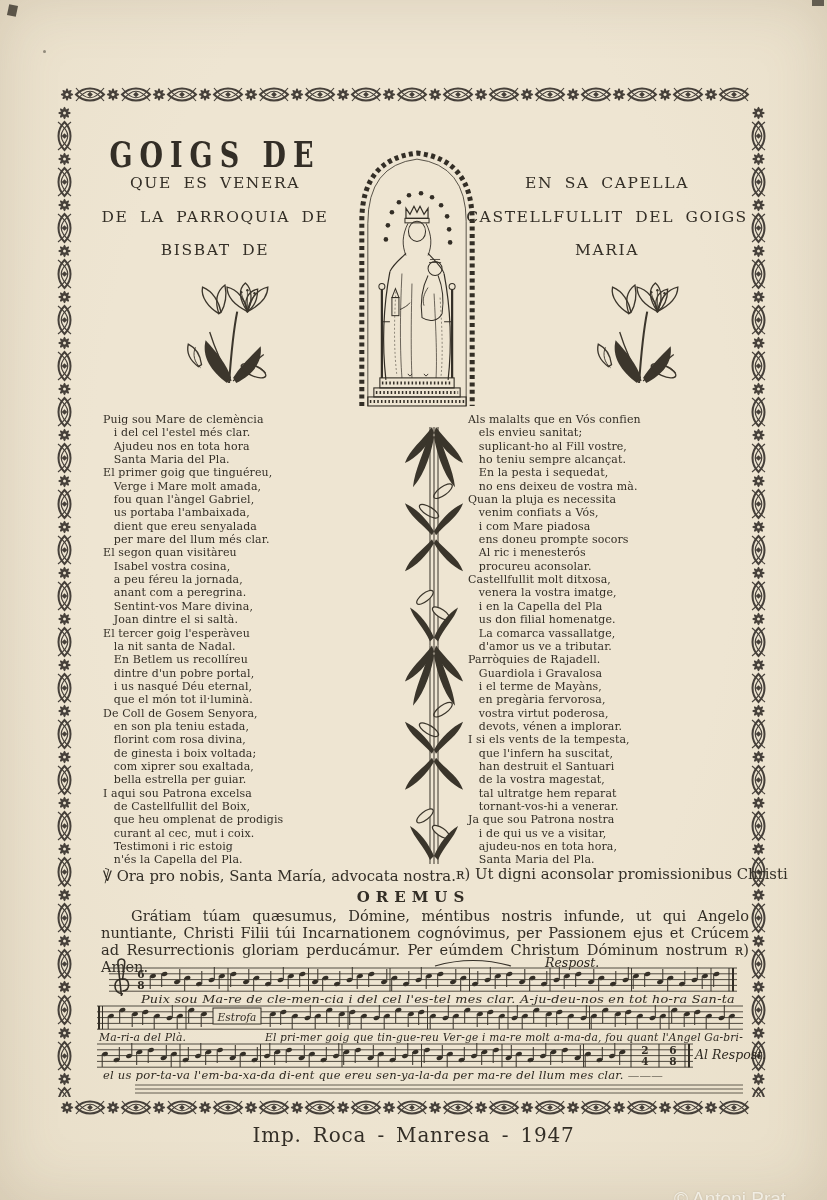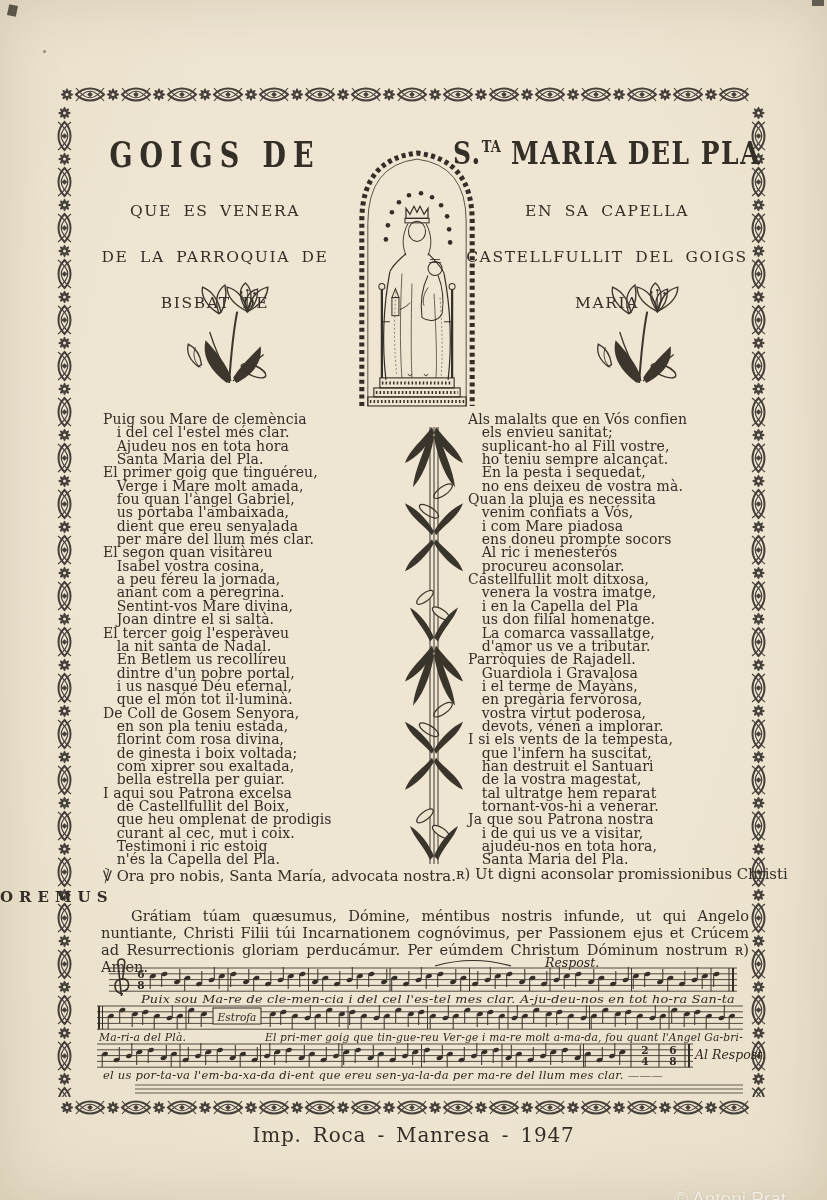--- a/index.html
+++ b/index.html
@@ -15,36 +15,36 @@
   #title-left{left:63px;width:304px;}
   #title-right{left:452px;width:310px;}
   .title-inner{display:inline-block;transform:scaleY(1.30);transform-origin:top;
     font-weight:bold;font-size:27px;letter-spacing:7px;white-space:nowrap;}
   #title-right .title-inner{font-size:25px;letter-spacing:1.5px;}
   .sup-ta{font-size:13px;vertical-align:9px;letter-spacing:0;}
   .subs{position:absolute;top:174px;text-align:center;font-size:15.5px;
     letter-spacing:1.6px;word-spacing:5px;}
   #subs-left{left:63px;width:304px;}
   #subs-right{left:452px;width:310px;}
-  .subs div{margin-bottom:15.5px;white-space:nowrap;margin-top:28px;}
+  .subs div{margin-bottom:15.5px;white-space:nowrap;}
   
   #madonna{position:absolute;left:341px;top:121px;}
   .lily{position:absolute;}
   #lily-left{left:176px;top:281px;}
   #lily-right{left:586px;top:281px;}
   #flor-center{position:absolute;left:401px;top:427px;}
   
-  .verse-col{position:absolute;top:413px;width:280px;font-size:14px;
+  .verse-col{position:absolute;top:413px;width:280px;font-size:11px;
     line-height:13.35px;white-space:pre;letter-spacing:.1px;}
   #verse-left{left:103px;}
   #verse-right{left:468px;}
   
   .versicle{position:absolute;left:103px;top:865px;width:640px;display:flex;
     font-size:14.8px;white-space:nowrap;}
-  .oremus{position:absolute;left:0;top:888px;width:100%;text-align:left;
+  .oremus{position:absolute;left:0;top:888px;width:100%;text-align:center;
     font-weight:bold;font-size:15px;letter-spacing:6px;}
   .prayer{position:absolute;left:101px;top:908px;width:648px;font-size:14.6px;
     line-height:16.9px;text-align:justify;text-indent:30px;}
   
   #music-svg{position:absolute;left:95px;top:958px;overflow:visible;}
   #music-svg text{font-family:"DejaVu Serif",serif;}
   .lyr{font-style:italic;font-size:10.8px;fill:#2f2a22;letter-spacing:.2px;}
   .mlabel{font-style:italic;font-size:12.5px;fill:#2f2a22;}
   .ts{font-weight:bold;font-size:10.5px;fill:#332e26;text-anchor:middle;}
   
@@ -150,23 +150,20 @@
   </svg>
   <svg class="band" style="left:748px;top:105px" width="21" height="992">
     <g transform="translate(21,0) rotate(90)">
         <use href="#orn-row"></use>
         <use href="#orn-row" x="690"></use>
       </g>
   </svg>
 
   <div class="title-block" id="title-left">
     <span class="title-inner">GOIGS DE</span>
-  </div>
-  <div class="title-block" id="title-right">
-    <span class="title-inner"><span>S.</span><span class="sup-ta">TA</span><span> MARIA DEL PLA</span></span>
   </div>
   <div class="subs" id="subs-left">
       <div>QUE ES VENERA</div>
       <div>DE LA PARROQUIA DE</div>
       <div>BISBAT DE</div>
     </div>
   <div class="subs" id="subs-right">
       <div>EN SA CAPELLA</div>
       <div>CASTELLFULLIT DEL GOIGS</div>
       <div>MARIA</div>

